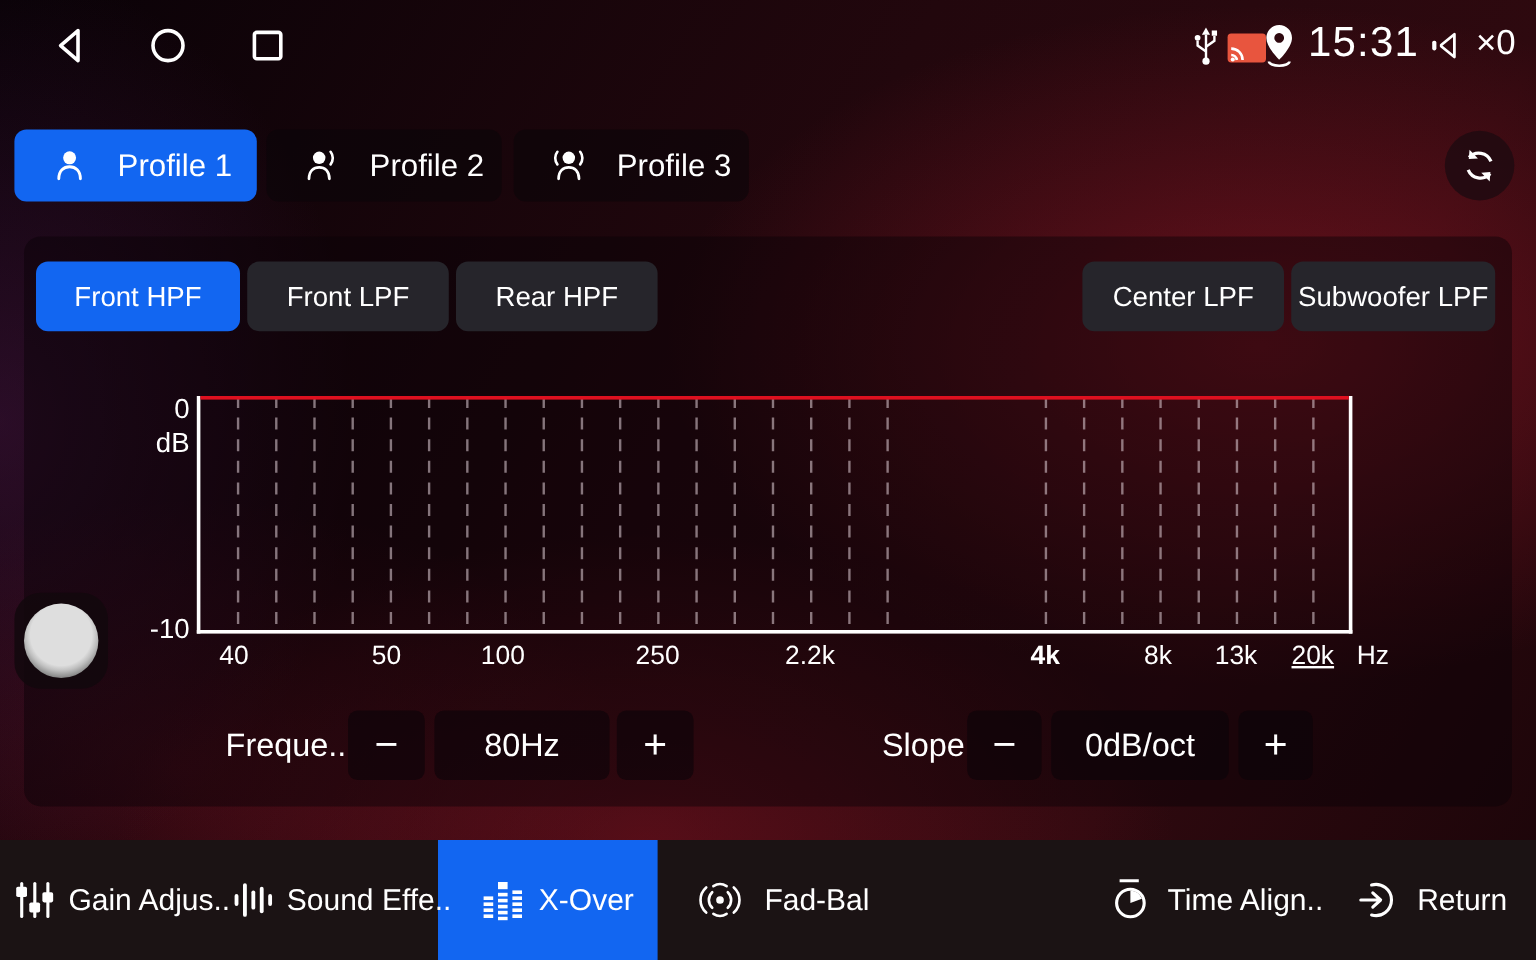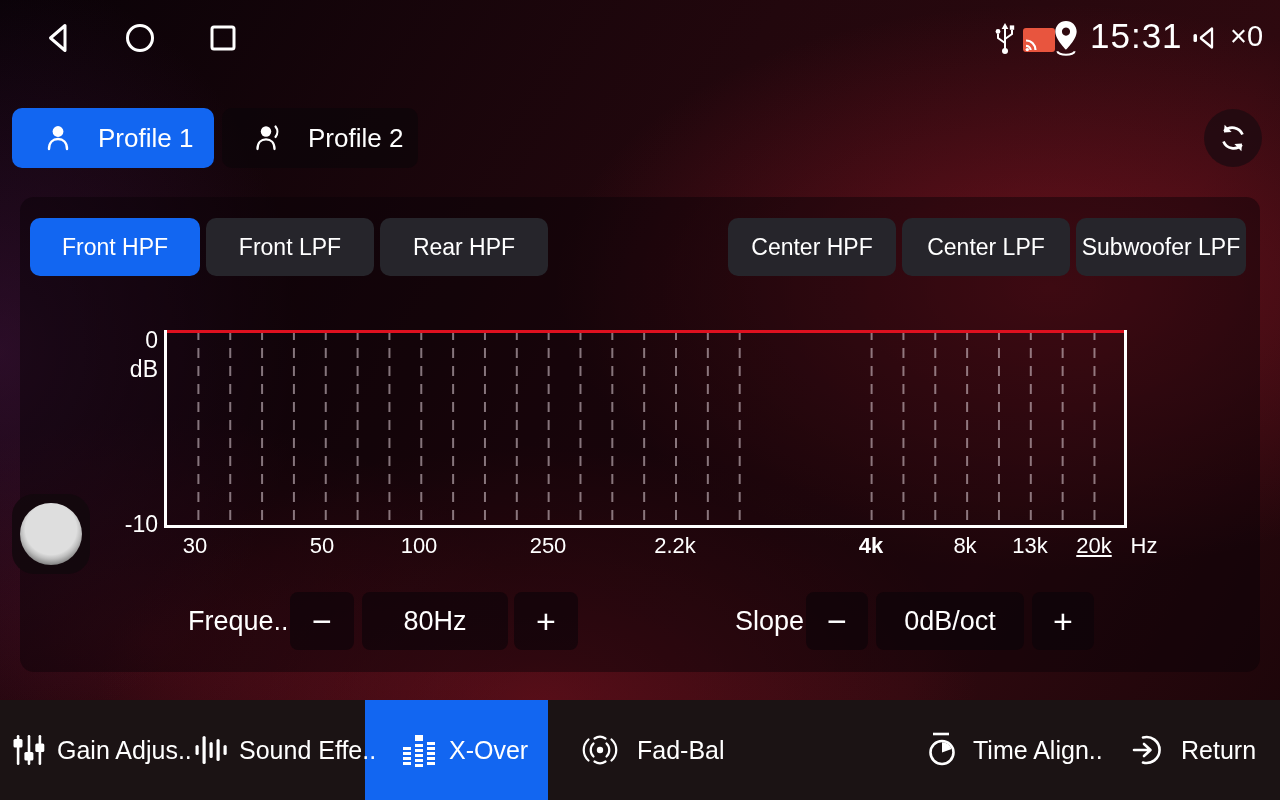--- a/index.html
+++ b/index.html
@@ -117,20 +117,28 @@
     <span class="lbl">Profile 1</span>
   </div>
   <div class="profile-btn" style="left:222px;width:196px">
     <svg width="36" height="36" viewBox="0 0 36 36">
       <circle cx="16" cy="11.5" r="5.2" fill="#fff"></circle>
       <path d="M7.5 29 c0-6.4 3.8-9.6 8.5-9.6 s8.5 3.2 8.5 9.6" stroke="#fff" stroke-width="2.3" fill="none" stroke-linecap="round"></path>
       <path d="M25.5 6.5 a8.5 8.5 0 0 1 0 10.5" stroke="#fff" stroke-width="2.2" fill="none" stroke-linecap="round"></path>
     </svg>
     <span class="lbl">Profile 2</span>
   </div>
+  <div class="profile-btn" style="left:428px;width:196px">
+    <svg width="36" height="36" viewBox="0 0 36 36">
+      <circle cx="18" cy="11.5" r="5.2" fill="#fff"></circle>
+      <path d="M9.5 29 c0-6.4 3.8-9.6 8.5-9.6 s8.5 3.2 8.5 9.6" stroke="#fff" stroke-width="2.3" fill="none" stroke-linecap="round"></path>
+      <path d="M27.5 6.5 a8.5 8.5 0 0 1 0 10.5 M8.5 6.5 a8.5 8.5 0 0 0 0 10.5" stroke="#fff" stroke-width="2.2" fill="none" stroke-linecap="round"></path>
+    </svg>
+    <span class="lbl">Profile 3</span>
+  </div>
 
   <div class="refresh-btn">
     <svg width="34" height="34" viewBox="0 0 34 34">
       <g stroke="#fff" stroke-width="2.7" fill="none">
         <path d="M26.5 13.5 A11 11 0 0 0 8.2 10.2"></path>
         <path d="M7.5 20.5 A11 11 0 0 0 25.8 23.8"></path>
       </g>
       <path d="M8.6 3.8 L8 11.6 L15.6 11 Z" fill="#fff"></path>
       <path d="M25.4 30.2 L26 22.4 L18.4 23 Z" fill="#fff"></path>
     </svg>
@@ -139,23 +147,20 @@
   <div class="panel"></div>
 
   <div class="ftab active" style="left:30px;width:170px">
       <span>Front HPF</span>
     </div>
   <div class="ftab" style="left:206px;width:168px">
       <span>Front LPF</span>
     </div>
   <div class="ftab" style="left:380px;width:168px">
       <span>Rear HPF</span>
-    </div>
-  <div class="ftab" style="left:728px;width:168px">
-      <span>Center HPF</span>
     </div>
   <div class="ftab" style="left:902px;width:168px">
       <span>Center LPF</span>
     </div>
   <div class="ftab" style="left:1076px;width:170px">
       <span>Subwoofer LPF</span>
     </div>
 
   <div class="ylab" style="left:124px;top:327px;width:34px">0</div>
   <div class="ylab" style="left:118px;top:356px;width:40px">dB</div>
@@ -187,21 +192,21 @@
         <line x1="800.12" x2="800.12" y1="0" y2="192" class="gridline"></line>
         <line x1="831.96" x2="831.96" y1="0" y2="192" class="gridline"></line>
         <line x1="863.8" x2="863.8" y1="0" y2="192" class="gridline"></line>
         <line x1="895.64" x2="895.64" y1="0" y2="192" class="gridline"></line>
         <line x1="927.48" x2="927.48" y1="0" y2="192" class="gridline"></line>
       </svg>
     <div class="curve"></div>
   </div>
 
   <div class="x-ticks" id="x-ticks">
-      <span class="x-tick" style="left: 31px;">30</span>
+      <span class="x-tick" style="left: 31px;">40</span>
       <span class="x-tick" style="left: 158px;">50</span>
       <span class="x-tick" style="left: 255px;">100</span>
       <span class="x-tick" style="left: 384px;">250</span>
       <span class="x-tick" style="left: 511px;">2.2k</span>
       <span class="x-tick" style="left: 707px; font-weight: bold;">4k</span>
       <span class="x-tick" style="left: 801px;">8k</span>
       <span class="x-tick" style="left: 866px;">13k</span>
       <span class="x-tick" style="left: 930px; text-decoration: underline;">20k</span>
       <span class="x-tick" style="left: 980px;">Hz</span>
     </div>

